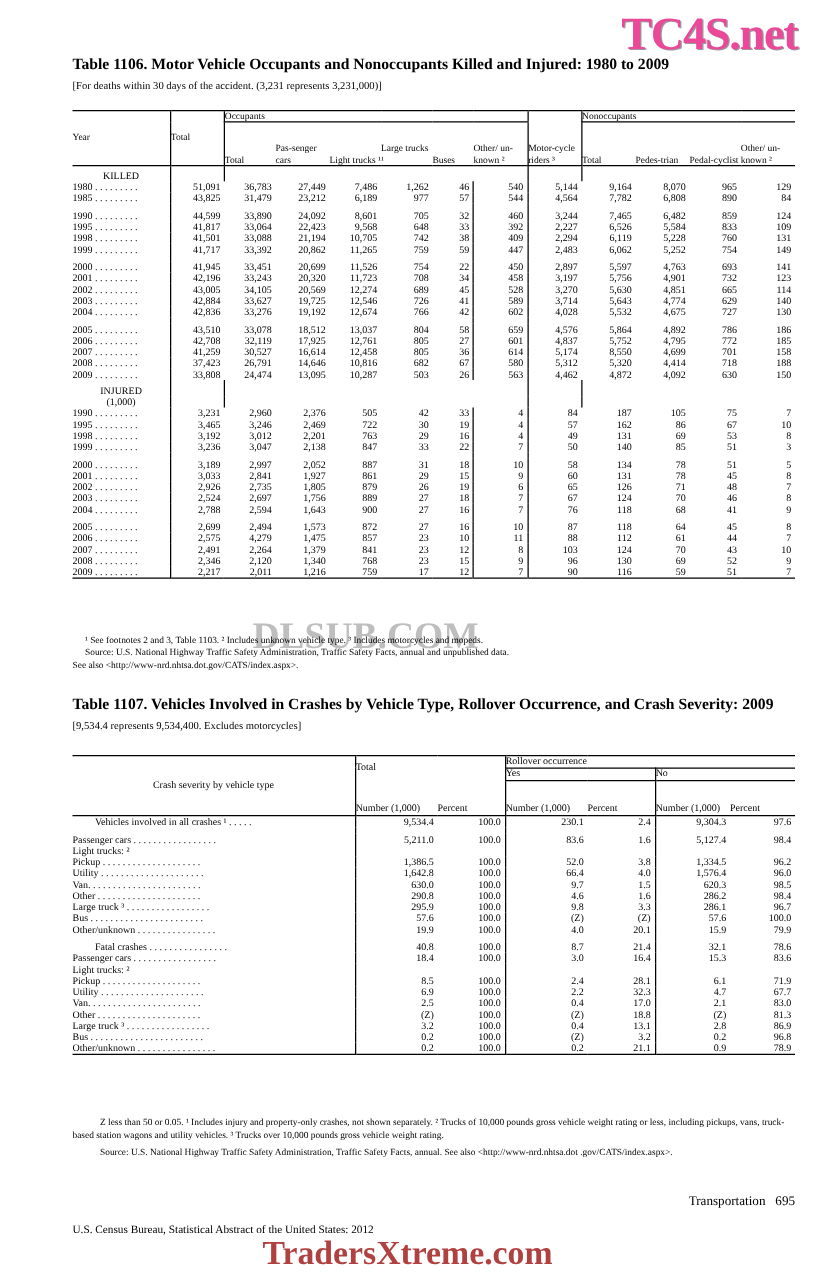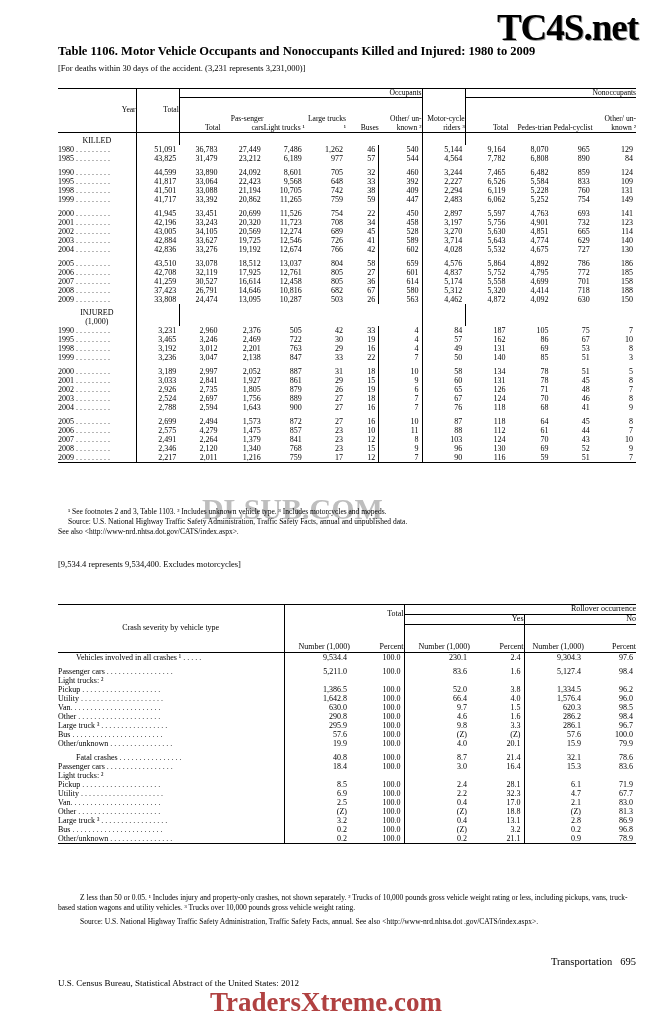--- a/index.html
+++ b/index.html
@@ -1,34 +1,34 @@
 <!DOCTYPE html>
 <html><head>
 <meta charset="utf-8">
 <style>
   html,body{margin:0;padding:0;background:#ffffff;}
   body{width:652px;height:1024px;position:relative;font-family:"Liberation Serif",serif;color:#000;}
   .page{position:relative;width:652px;height:1024px;overflow:hidden;}
 
   
   .wm{position:absolute;font-family:"Liberation Serif",serif;font-weight:bold;pointer-events:none;}
-  .wm-tc4s{top:6px;right:14px;font-size:37px;color:#000000;text-shadow:1px 1px 0 #9a9a9a;letter-spacing:-1px;}
+  .wm-tc4s{top:6px;right:14px;font-size:37px;color:#ec4899;text-shadow:1px 1px 0 #9a9a9a;letter-spacing:-1px;}
   .wm-dlsub{top:492px;left:202px;font-size:30px;color:#8a8a8a;opacity:.55;letter-spacing:0px;}
   .wm-traders{bottom:6px;left:50%;transform:translateX(-50%);font-size:27px;color:#a32020;opacity:.85;letter-spacing:0px;}
 
   
   .tbl-title{font-size:12.5px;font-weight:bold;line-height:1.25;}
   .tbl-sub{font-size:8.5px;margin-top:3px;}
   .sec{position:absolute;}
 
   
   table{border-collapse:collapse;font-size:8px;font-family:"Liberation Serif",serif;}
   .t1{width:578px;}
   .t1 th,.t1 td{padding:0;vertical-align:bottom;}
-  .hdr td,.hdr th{text-align:right;font-size:7.6px;line-height:1.1;}
+  .hdr td,.hdr th{text-align:left;font-size:7.6px;line-height:1.1;}
   .num{text-align:right;padding-right:3px !important;white-space:nowrap;}
   .lbl{text-align:left;padding-left:2px;white-space:nowrap;}
   .rowlbl{text-align:left;padding-left:4px;white-space:nowrap;}
   .bt{border-top:1px solid #000;}
   .bb{border-bottom:1px solid #000;}
   .bl{border-left:1px solid #000;}
   .spacer td{height:5px;line-height:5px;font-size:0;}
 
   .footnote{font-size:7.5px;line-height:1.35;}
   .footnote .ind{text-indent:10px;}
@@ -364,21 +364,21 @@
           <tr>
             <td class="rowlbl">2007 . . . . . . . . .</td>
             <td class="num bl">41,259</td>
             <td class="num">30,527</td>
             <td class="num">16,614</td>
             <td class="num">12,458</td>
             <td class="num">805</td>
             <td class="num">36</td>
             <td class="num bl">614</td>
             <td class="num bl">5,174</td>
-            <td class="num">5,558</td>
+            <td class="num">8,550</td>
             <td class="num">4,699</td>
             <td class="num">701</td>
             <td class="num">158</td>
           </tr>
           <tr>
             <td class="rowlbl">2008 . . . . . . . . .</td>
             <td class="num bl">37,423</td>
             <td class="num">26,791</td>
             <td class="num">14,646</td>
             <td class="num">10,816</td>
@@ -695,20 +695,21 @@
     </table>
   </div>
 
   <div class="sec footnote" style="left:58px;top:507px;width:578px;">
     <div class="ind">¹ See footnotes 2 and 3, Table 1103.  ² Includes unknown vehicle type.  ³ Includes motorcycles and mopeds.</div>
     <div class="ind">Source: U.S. National Highway Traffic Safety Administration, Traffic Safety Facts, annual and unpublished data.</div>
     <div>See also &lt;http://www-nrd.nhtsa.dot.gov/CATS/index.aspx&gt;.</div>
   </div>
 
   <div class="sec" style="left:58px;top:556px;width:578px;">
+    <div class="tbl-title">Table 1107. Vehicles Involved in Crashes by Vehicle Type, Rollover Occurrence, and Crash Severity: 2009</div>
     <div class="tbl-sub">[9,534.4 represents 9,534,400. Excludes motorcycles]</div>
   </div>
 
   <div class="sec" style="left:58px;top:604px;width:578px;">
     <table class="t2" id="tbl1107">
       <colgroup>
         <col style="width:226px">
         <col style="width:66px">
           <col style="width:54px">
         <col style="width:66px">

